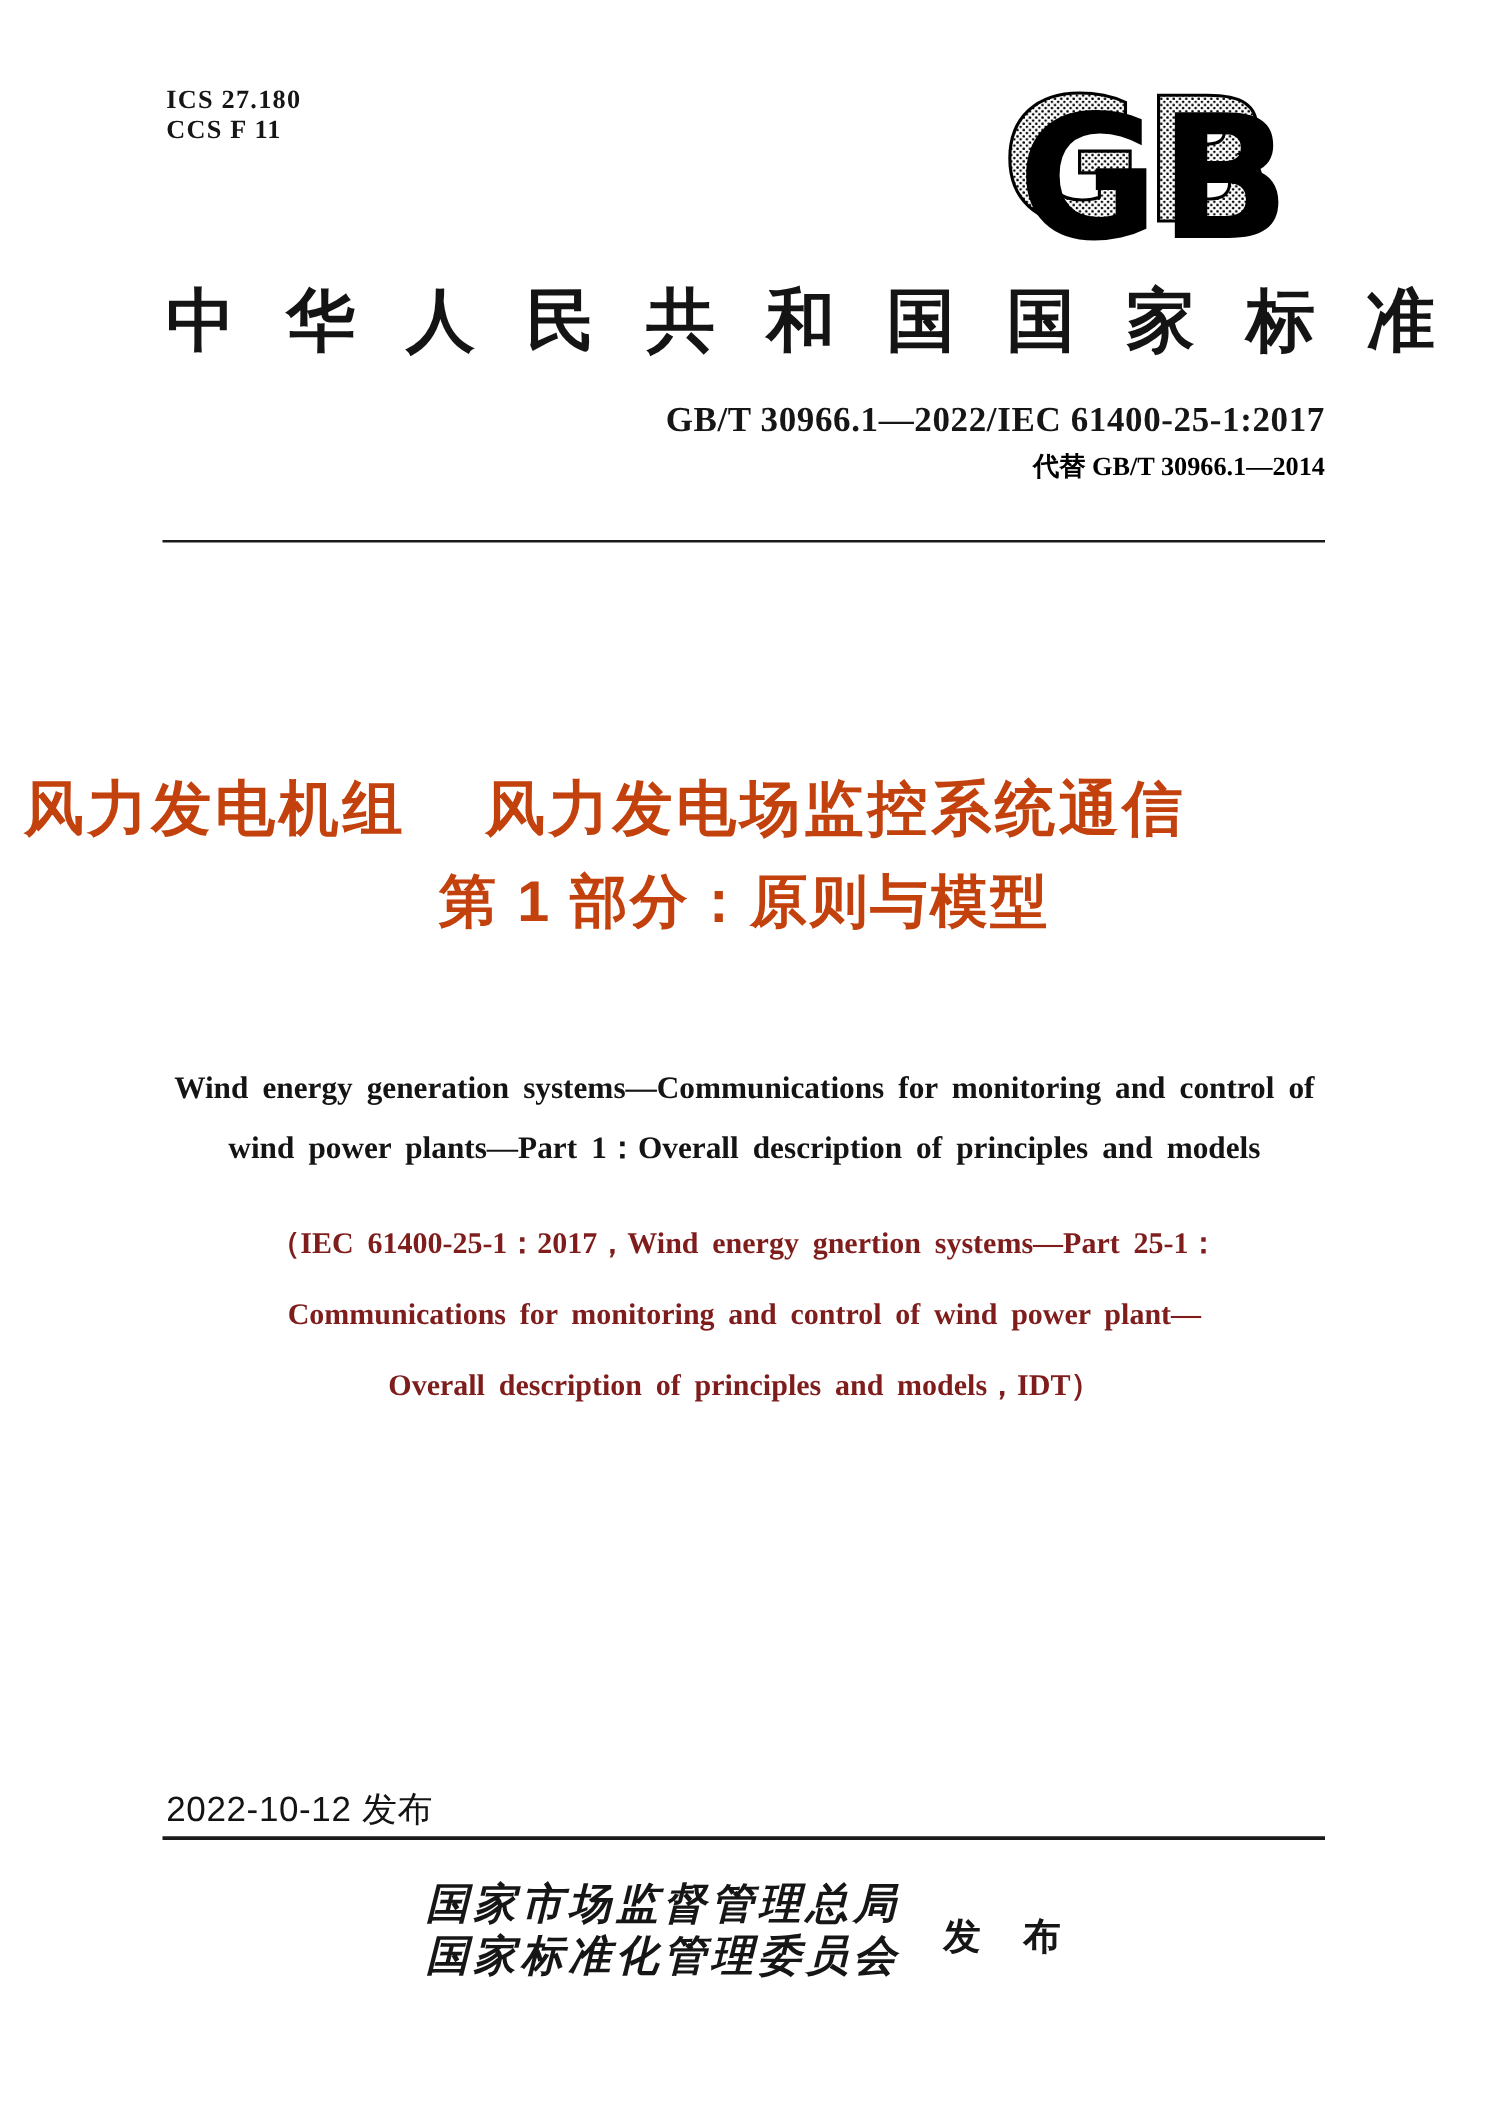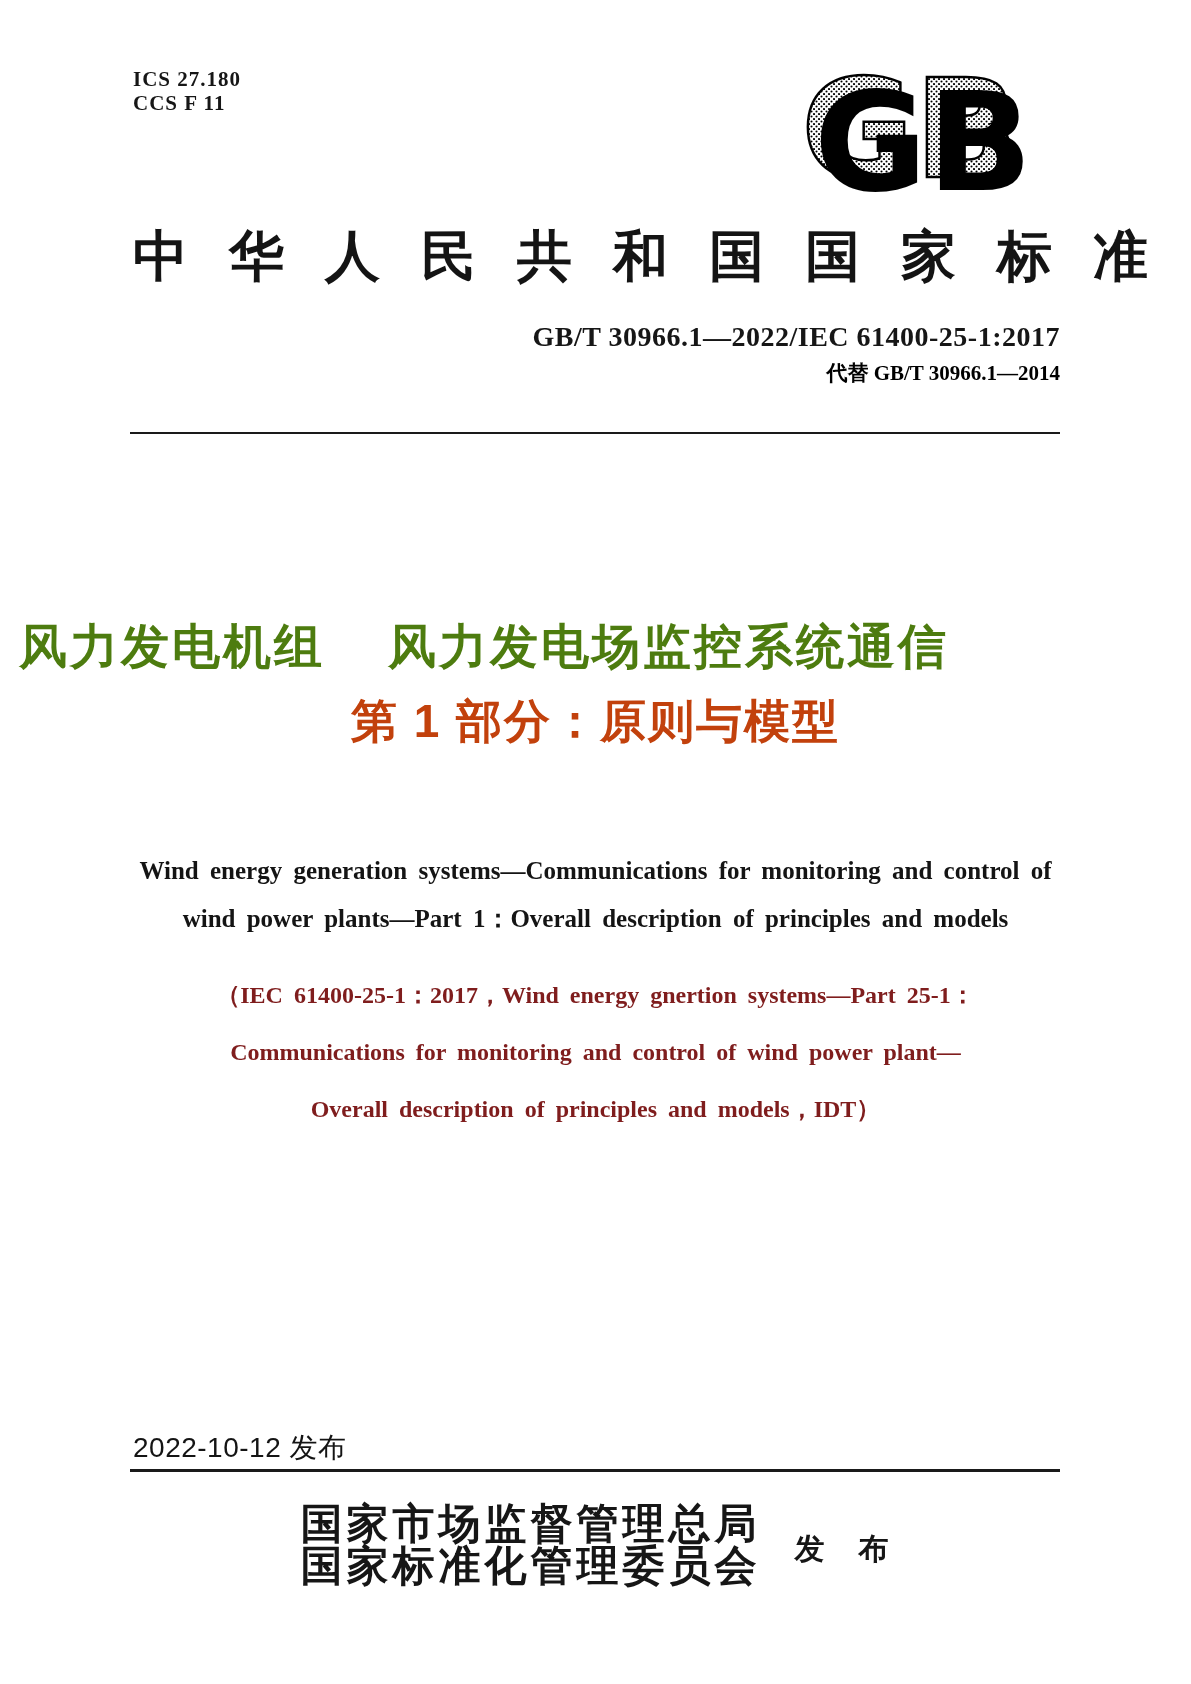--- a/index.html
+++ b/index.html
@@ -87,21 +87,21 @@
     left: 0;
     top: 600px;
     width: 968px;
     display: flex;
     justify-content: center;
     gap: 63px;
     font-family: "Liberation Sans", "DejaVu Sans", sans-serif;
     font-weight: bold;
     font-size: 48px;
     letter-spacing: 3px;
-    color: #4d7c0f;
+    color: #c2410c;
     white-space: nowrap;
   }
 
   .cn-subtitle {
     position: absolute;
     left: 0;
     top: 676px;
     width: 1191px;
     text-align: center;
     font-family: "Liberation Sans", "DejaVu Sans", sans-serif;
@@ -139,27 +139,26 @@
     color: #7f1d1d;
   }
 
   
   .dates-row {
     position: absolute;
     left: 133px;
     top: 1414px;
     width: 928px;
     display: flex;
-    justify-content: flex-end;
+    justify-content: space-between;
     font-family: "Liberation Sans", "DejaVu Sans", sans-serif;
     font-size: 28px;
     font-weight: 500;
     letter-spacing: 0.5px;
     color: #141414;
-    flex-direction: column;
   }
 
   .rule-bottom {
     position: absolute;
     left: 130px;
     top: 1454px;
     width: 930px;
     height: 3px;
     background: #1a1a1a;
   }
@@ -171,26 +170,27 @@
     top: 1488px;
     width: 1191px;
     display: flex;
     justify-content: center;
     align-items: center;
     gap: 34px;
   }
 
   .issuer-lines {
     font-weight: bold;
-    font-size: 42px;
+    font-size: 34px;
     line-height: 42px;
     letter-spacing: 4px;
     color: #161616;
     white-space: nowrap;
     text-align: justify;
+    font-style: italic;
   }
 
   .release-label {
     font-weight: bold;
     font-size: 30px;
     letter-spacing: 2px;
     color: #161616;
     white-space: nowrap;
     padding-top: 8px;
   }

